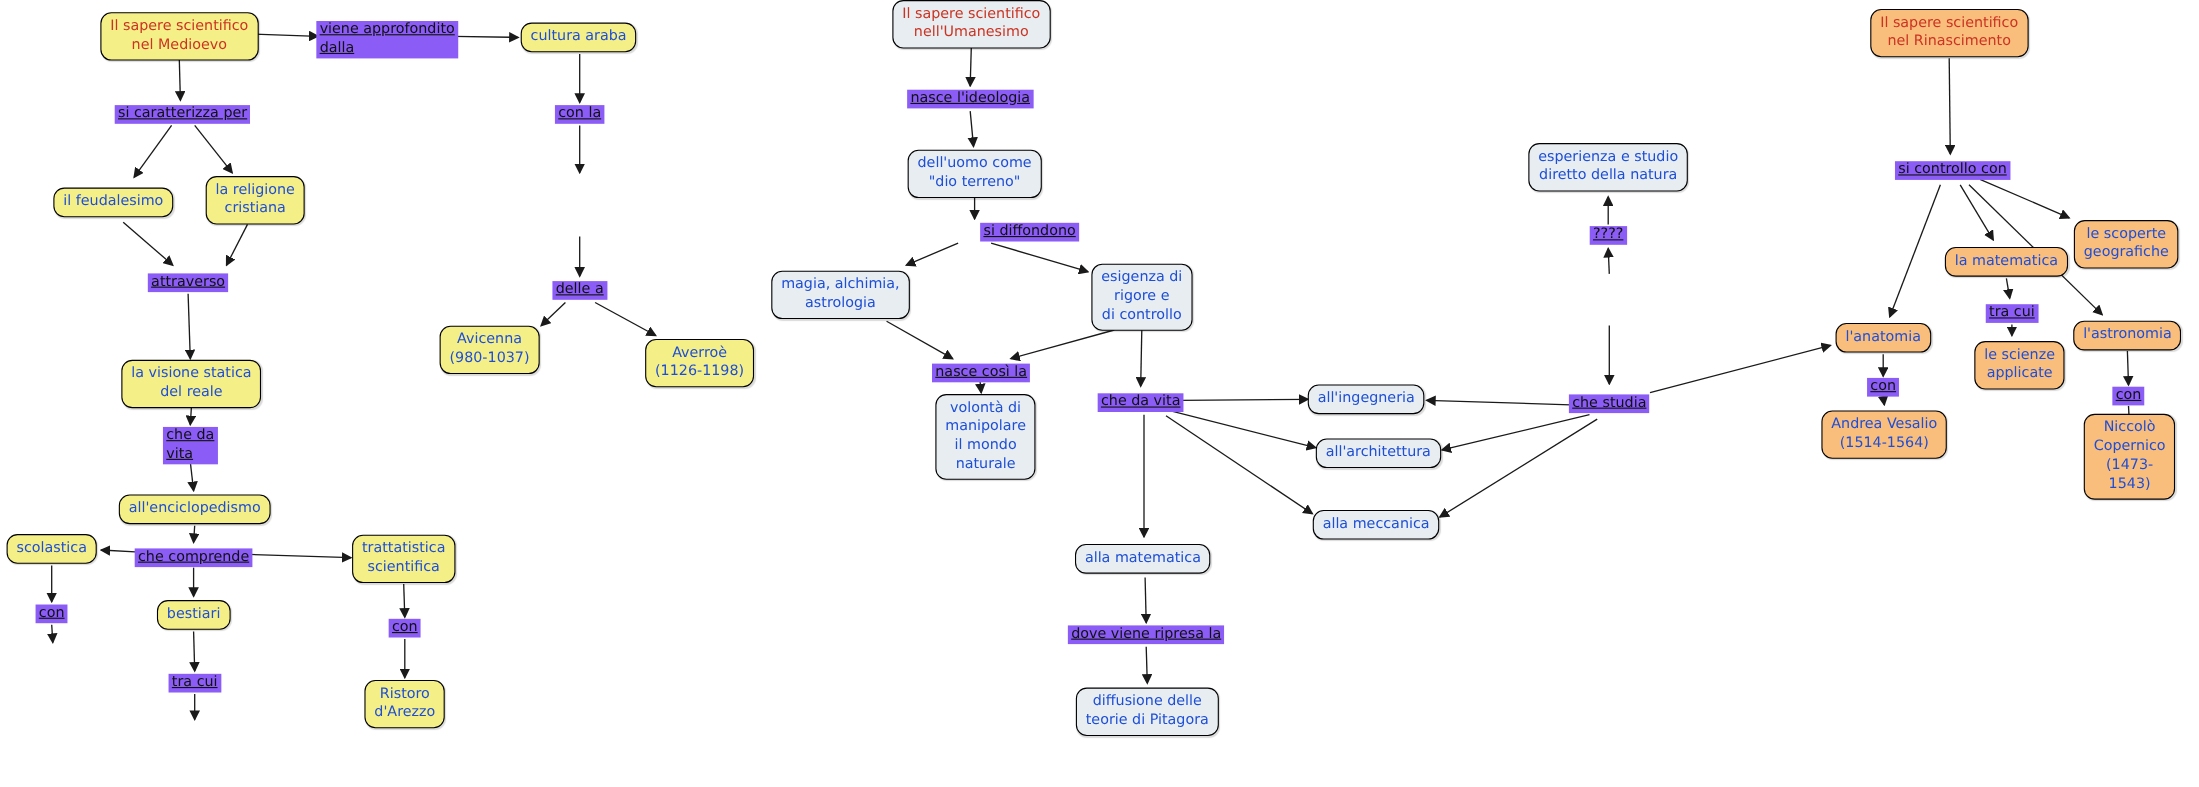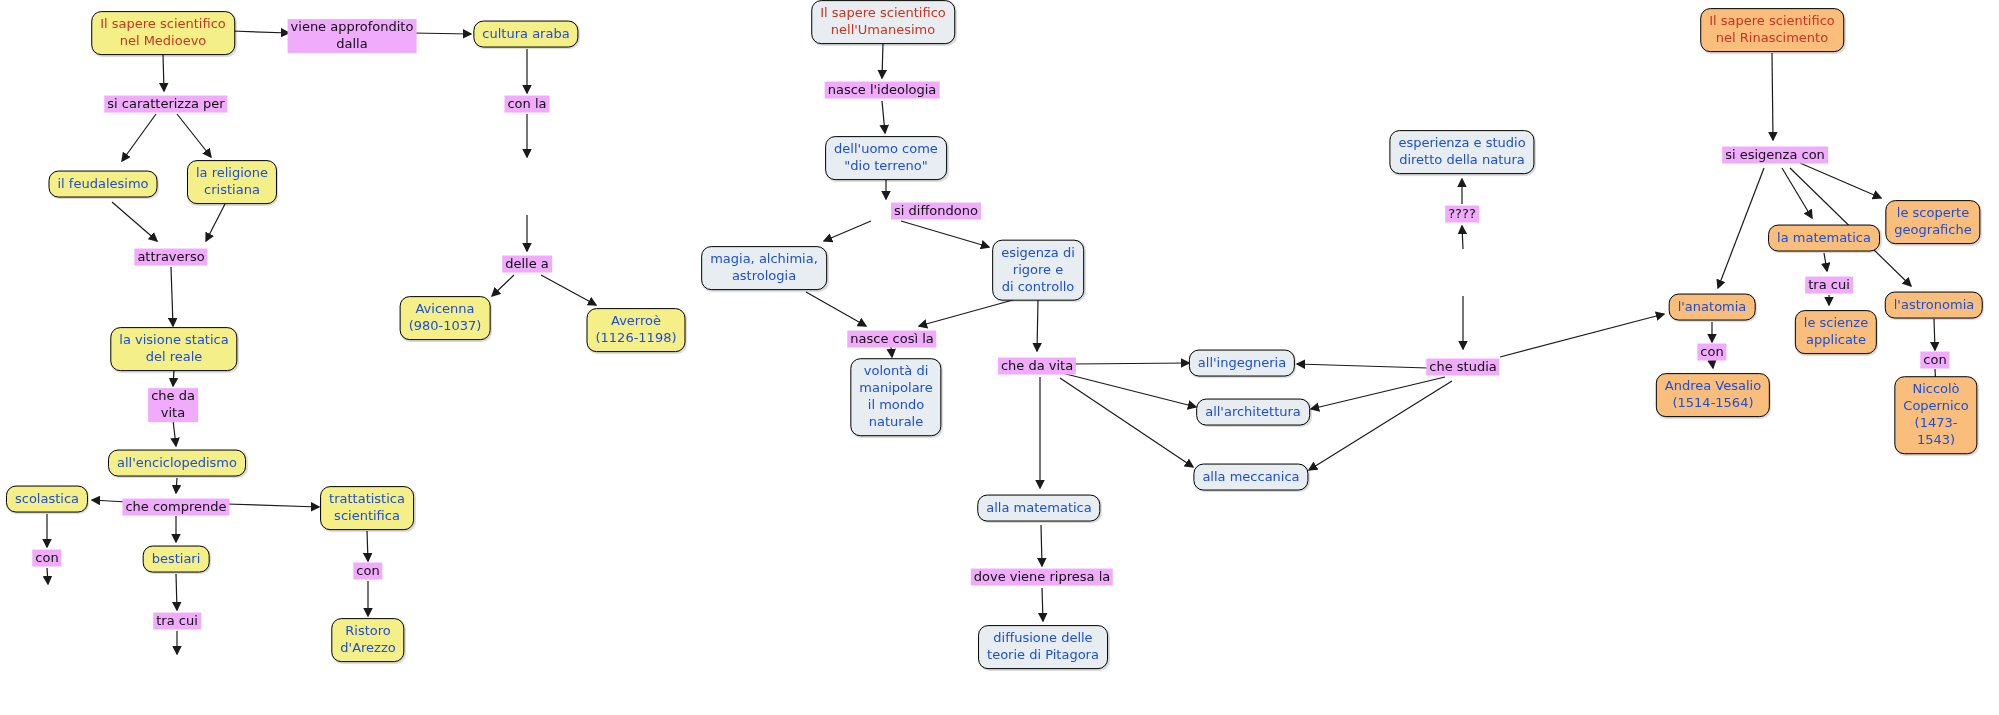--- a/index.html
+++ b/index.html
@@ -28,24 +28,25 @@
   }
   .box.blue{background:#e7edf0;}
   .box.orange{background:#f9bd7c;}
   .box.titlebox{color:#cc3322;}
   .lbl{
     position:absolute;
     transform:translate(-50%,-50%);
     color:#111;
     font-size:13px;
     line-height:1.3;
-    text-align:center;
+    text-align:left;
     white-space:pre-line;
-    background:#f0abfc;
+    background:#8b5cf6;
     padding:0 3px;
+    text-decoration:underline;
   }
 </style>
 </head>
 <body>
 
 <div id="cmap">
 
   <svg id="edges" xmlns="http://www.w3.org/2000/svg">
     <defs>
       <marker id="ah" viewBox="0 0 10 10" refX="8.5" refY="5" markerWidth="8" markerHeight="8" orient="auto-start-reverse">
@@ -171,21 +172,21 @@
   <div class="lbl" style="left:1042px;top:577px">dove viene ripresa la</div>
   <div class="box blue" style="left:1043px;top:647px">diffusione delle
 teorie di Pitagora</div>
   <div class="box blue" style="left:1462px;top:152px">esperienza e studio
 diretto della natura</div>
   <div class="lbl" style="left:1462px;top:214px">????</div>
   <div class="lbl" style="left:1463px;top:367px">che studia</div>
 
   <div class="box orange titlebox" style="left:1772px;top:30px">Il sapere scientifico
 nel Rinascimento</div>
-  <div class="lbl" style="left:1775px;top:155px">si esigenza con</div>
+  <div class="lbl" style="left:1775px;top:155px">si controllo con</div>
   <div class="box orange" style="left:1712px;top:307px">l'anatomia</div>
   <div class="box orange" style="left:1824px;top:238px">la matematica</div>
   <div class="box orange" style="left:1933px;top:222px">le scoperte
 geografiche</div>
   <div class="box orange" style="left:1934px;top:305px">l'astronomia</div>
   <div class="lbl" style="left:1829px;top:285px">tra cui</div>
   <div class="box orange" style="left:1836px;top:332px">le scienze
 applicate</div>
   <div class="lbl" style="left:1712px;top:352px">con</div>
   <div class="box orange" style="left:1713px;top:395px">Andrea Vesalio

